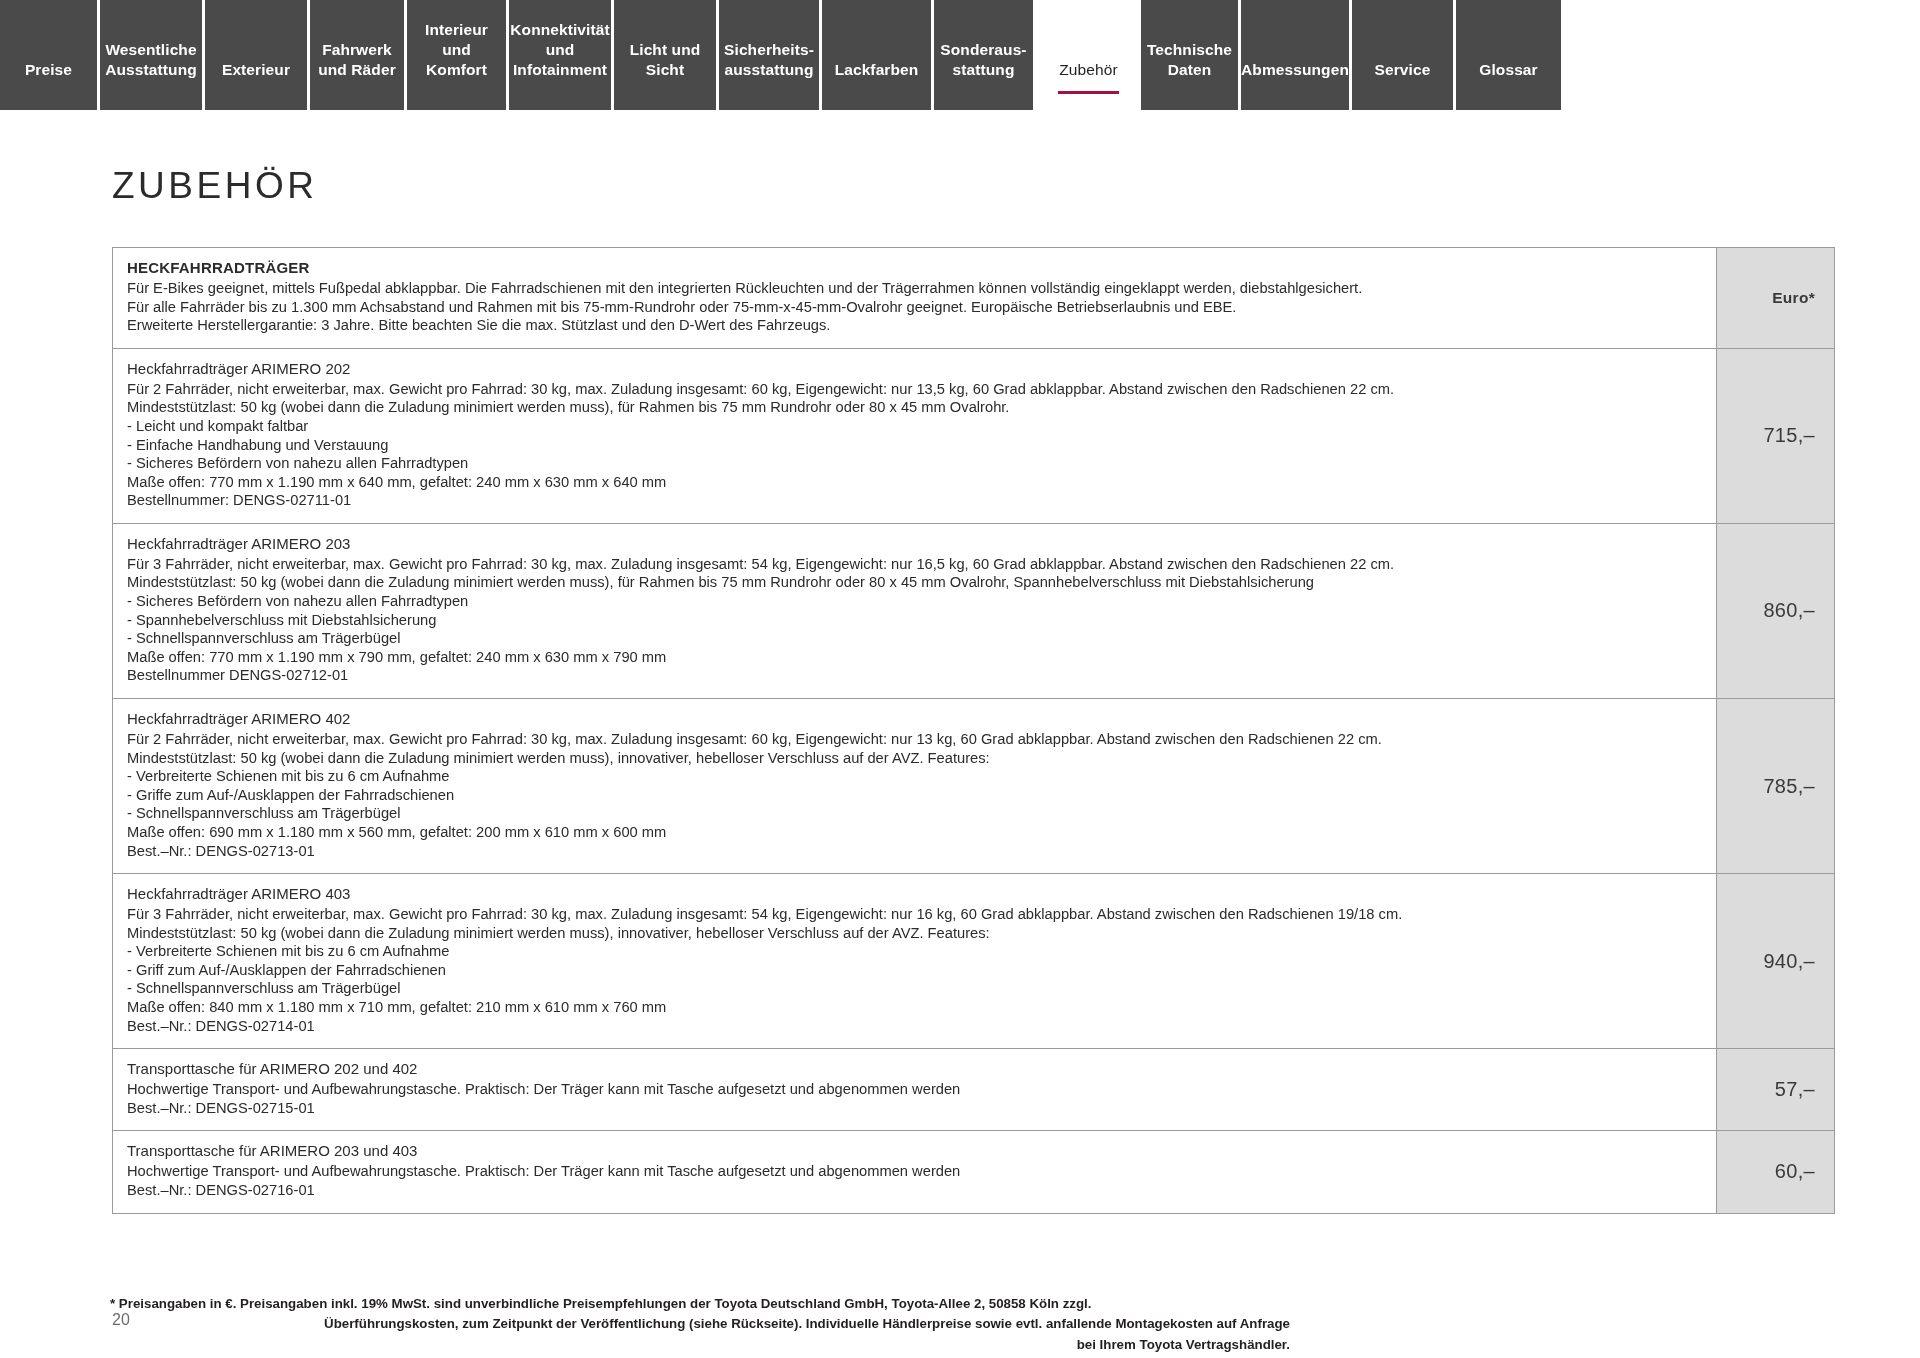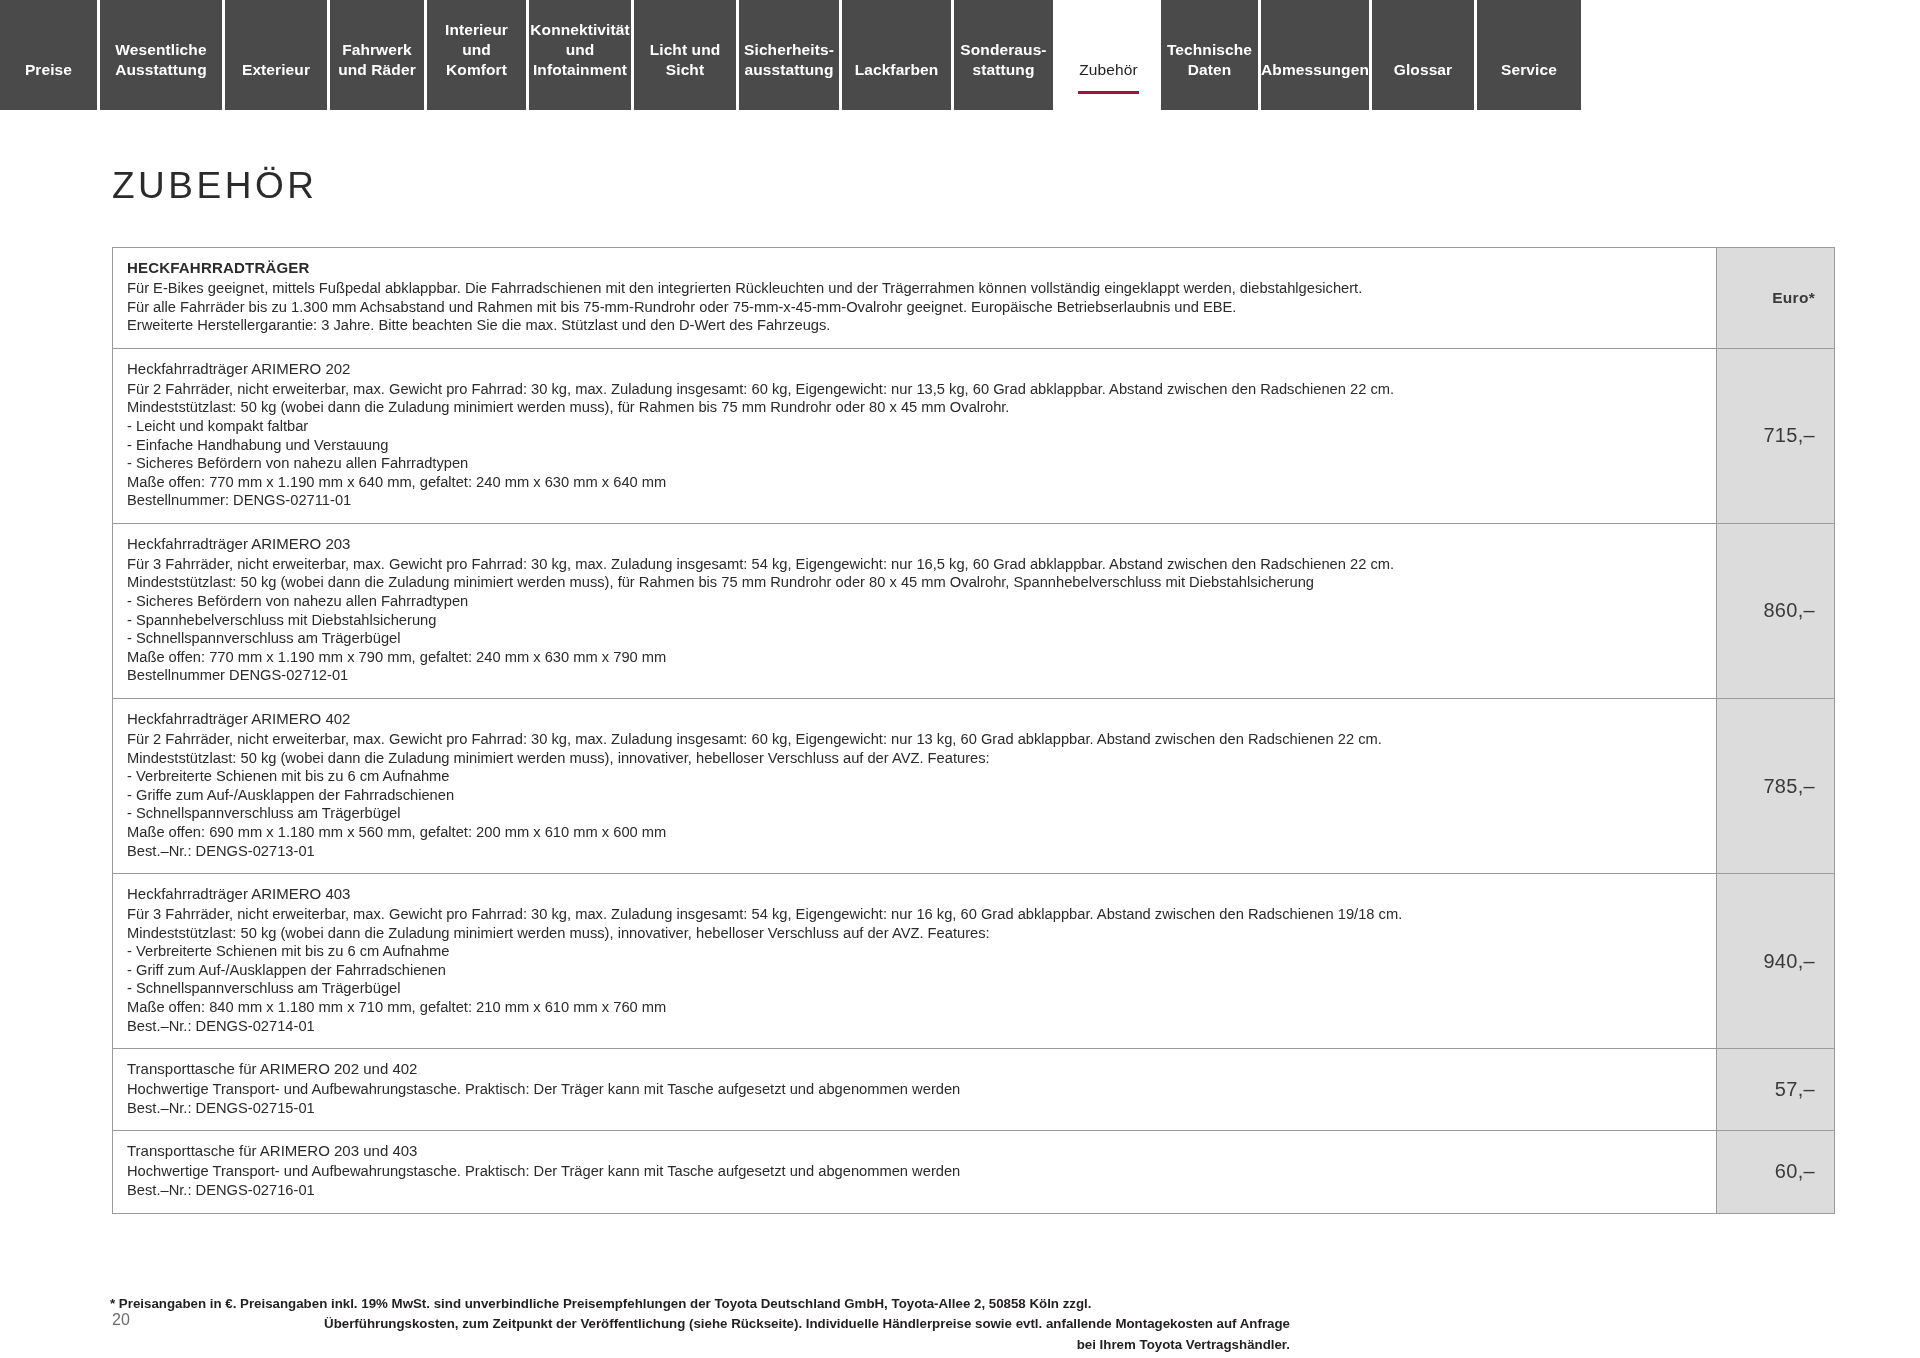--- a/index.html
+++ b/index.html
@@ -55,21 +55,21 @@
   .nav-tab.active .nav-underline {
     position: absolute;
     left: 22px;
     right: 22px;
     bottom: 16px;
     height: 3px;
     background: #a4123f;
   }
   
   .w-preise      { width: 100px; }
-  .w-wesentlich  { width: 125px; }
+  .w-wesentlich  { width: 105px; }
   .w-exterieur   { width: 105px; }
   .w-fahrwerk    { width: 97px; }
   .w-interieur   { width: 102px; }
   .w-konnekt     { width: 105px; }
   .w-licht       { width: 105px; }
   .w-sicherheit  { width: 103px; }
   .w-lackfarben  { width: 112px; }
   .w-sonder      { width: 102px; }
   .w-zubehoer    { width: 105px; }
   .w-technische  { width: 100px; }
@@ -177,22 +177,22 @@
     <div class="nav-tab w-licht"><span>Licht und Sicht</span></div>
     <div class="nav-tab w-sicherheit"><span>Sicherheits-
 ausstattung</span></div>
     <div class="nav-tab w-lackfarben"><span>Lackfarben</span></div>
     <div class="nav-tab w-sonder"><span>Sonderaus-
 stattung</span></div>
     <div class="nav-tab w-zubehoer active"><span>Zubehör</span><span class="nav-underline"></span></div>
     <div class="nav-tab w-technische"><span>Technische
 Daten</span></div>
     <div class="nav-tab w-abmessungen"><span>Abmessungen</span></div>
+    <div class="nav-tab w-service"><span>Service</span></div>
     <div class="nav-tab w-glossar"><span>Glossar</span></div>
-    <div class="nav-tab w-service"><span>Service</span></div>
   </nav>
 
 <div class="page">
 
   <h1 class="page-title">ZUBEHÖR</h1>
 
   <table class="spec-table">
     <colgroup>
       <col class="col-desc">
       <col class="col-price">

